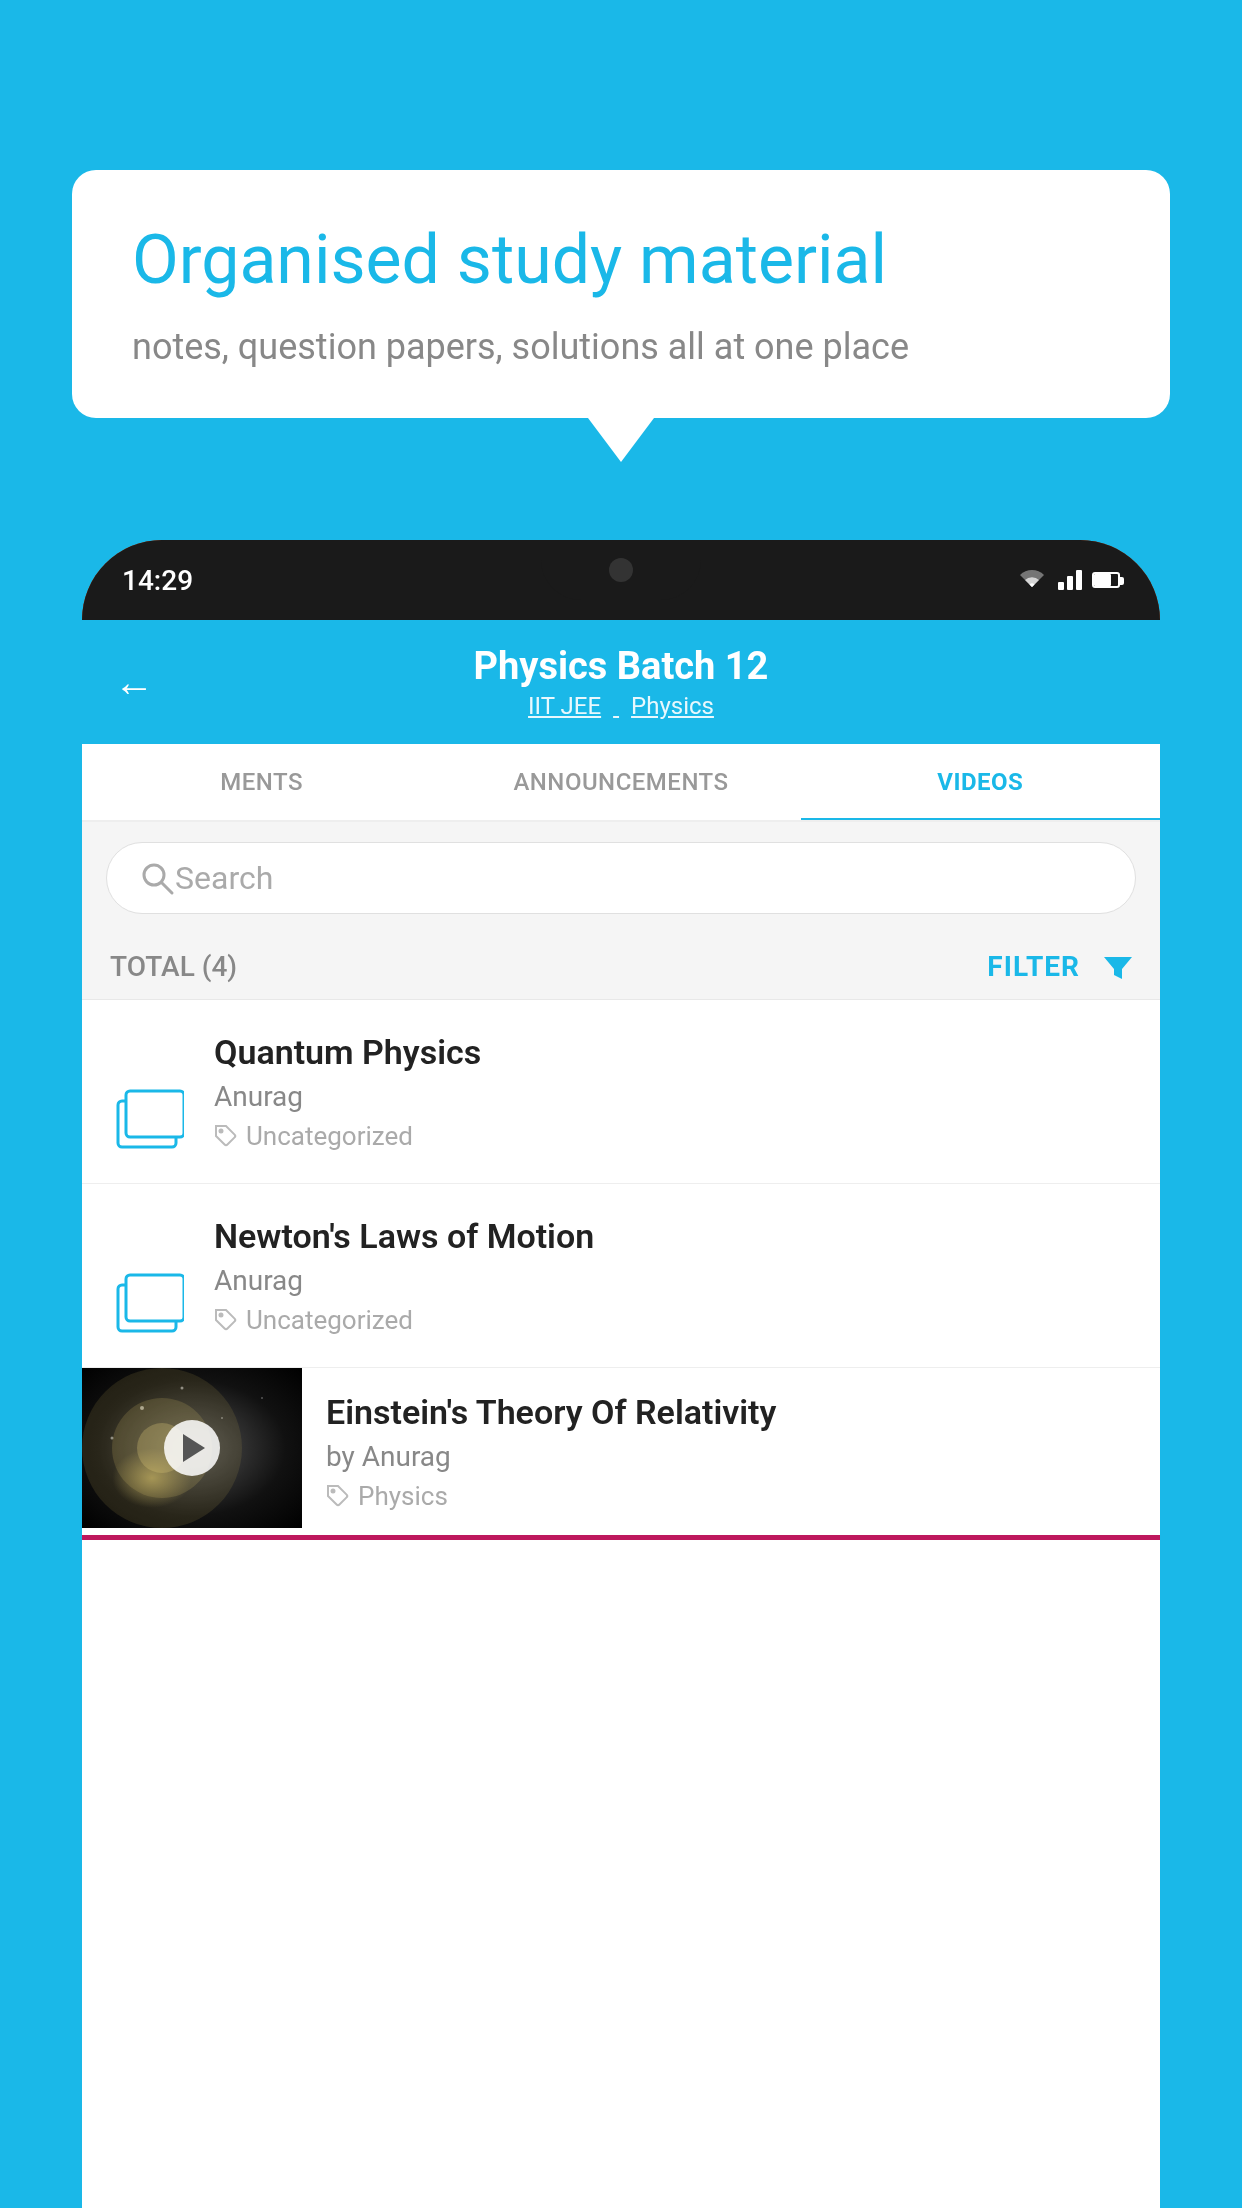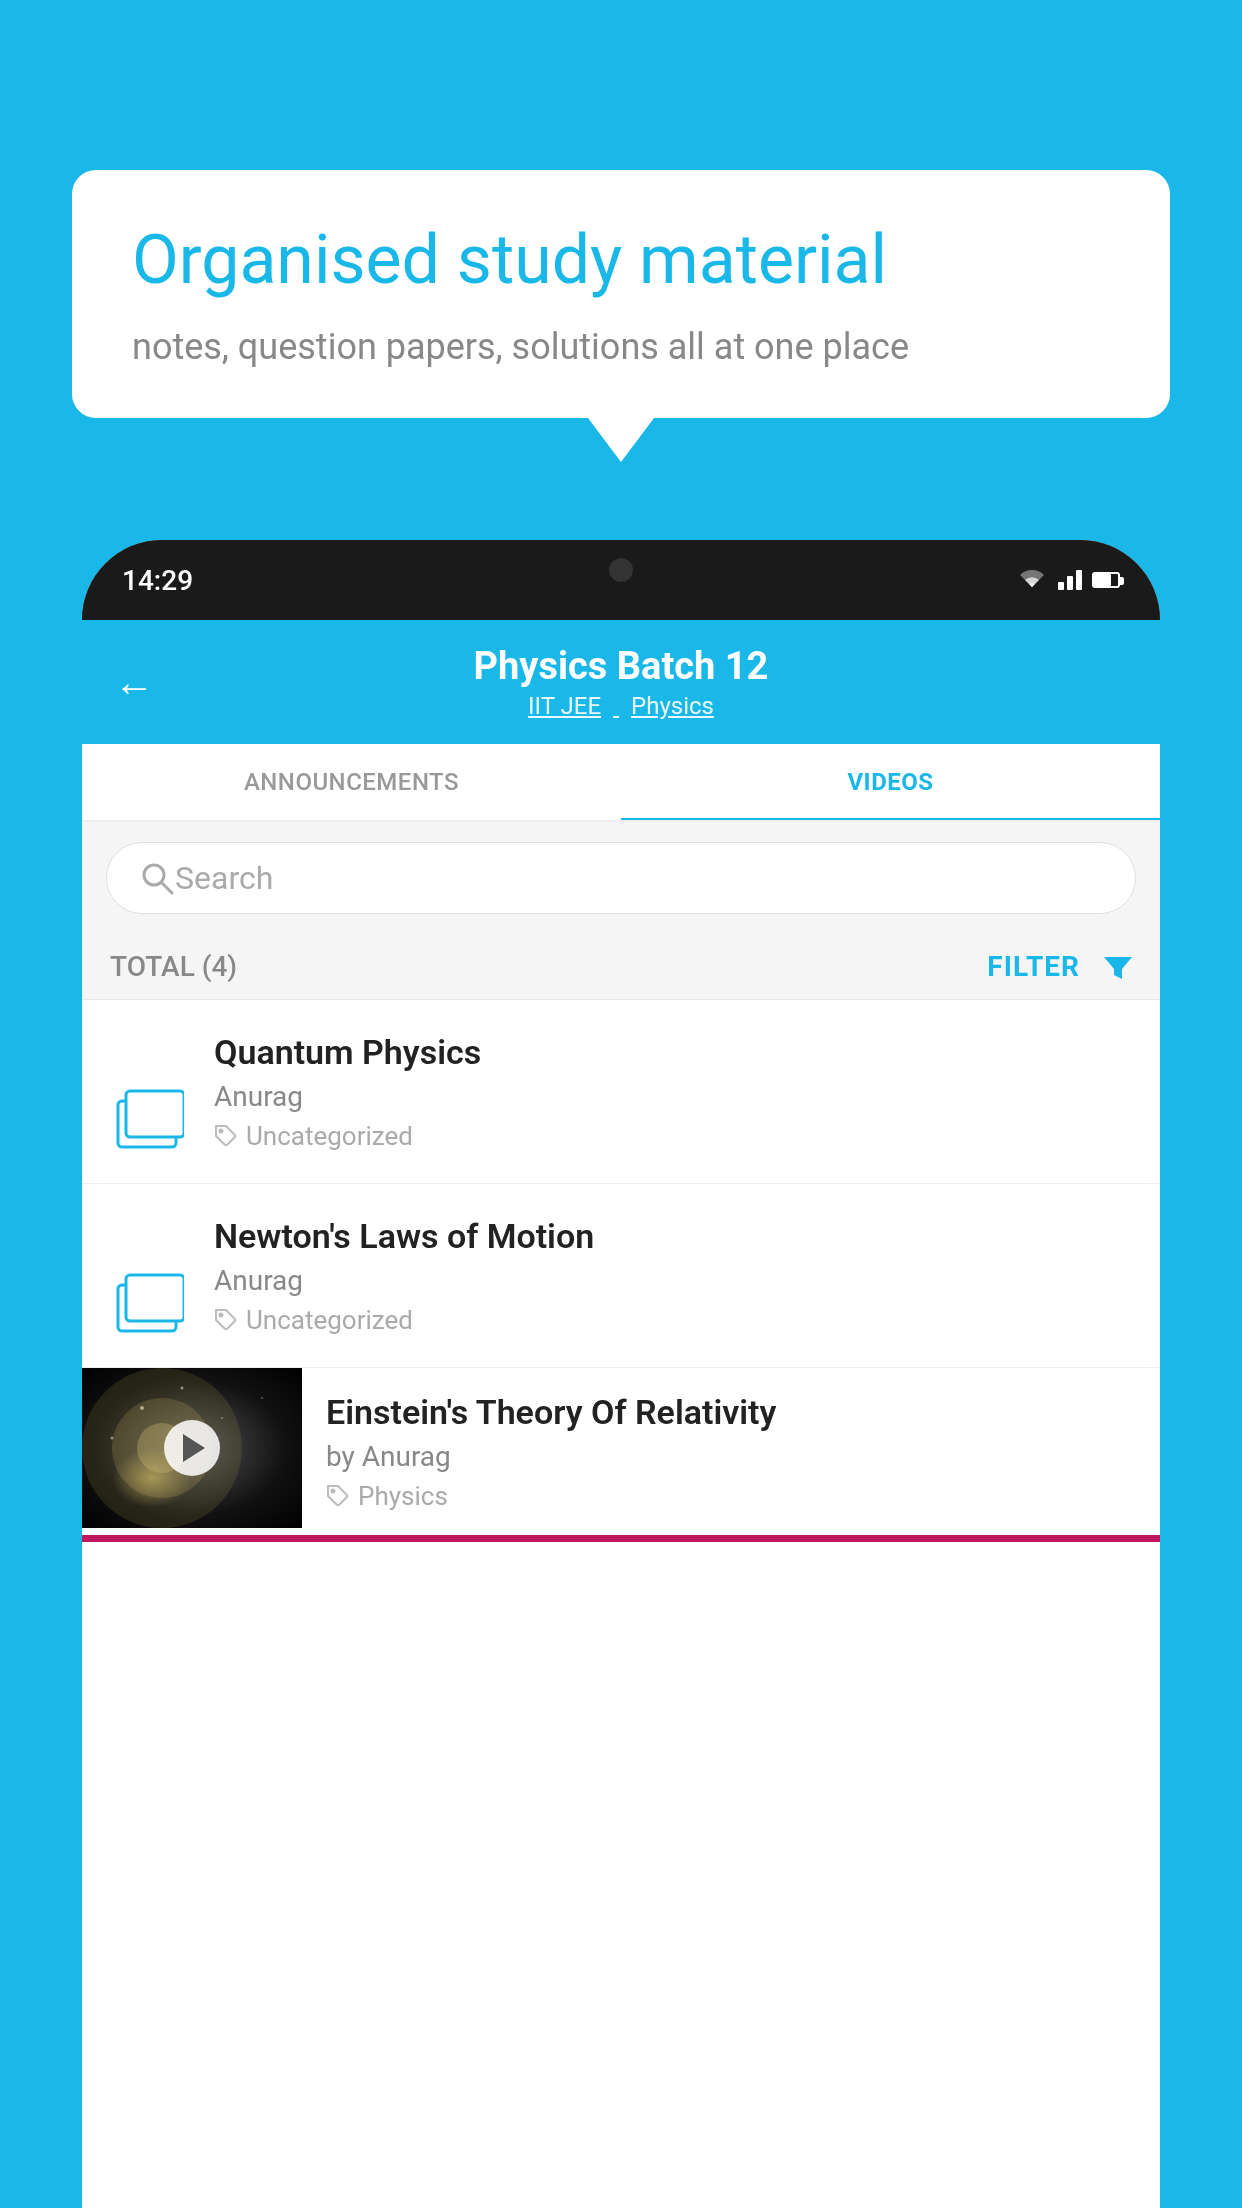--- a/index.html
+++ b/index.html
@@ -264,21 +264,21 @@
       align-items: center;
       gap: 8px;
       font-size: 26px;
       color: #aaa;
     }
 
     
     .list-item-video {
       display: flex;
       align-items: stretch;
-      border-bottom: 7px solid #be185d;
+      border-bottom: 5px solid #be185d;
       cursor: pointer;
       overflow: hidden;
     }
     .video-thumb {
       width: 220px;
       height: 160px;
       background: #111;
       flex-shrink: 0;
       position: relative;
       overflow: hidden;
@@ -392,20 +392,21 @@
     <div class="app-header">
       <div class="back-arrow">←</div>
       <div class="header-title">Physics Batch 12</div>
       <div class="header-subtitle">
         <span>IIT JEE</span>
         <span>Physics</span>
       </div>
     </div>
 
     <div class="tabs">
+      <div class="tab">MENTS</div>
       <div class="tab">ANNOUNCEMENTS</div>
       <div class="tab active">VIDEOS</div>
     </div>
 
     <div class="search-bar">
       <div class="search-input-wrap">
         <svg width="36" height="36" viewBox="0 0 36 36" fill="none">
           <circle cx="15" cy="15" r="10" stroke="#aaa" stroke-width="3" fill="none"></circle>
           <line x1="23" y1="23" x2="33" y2="33" stroke="#aaa" stroke-width="3" stroke-linecap="round"></line>
         </svg>

